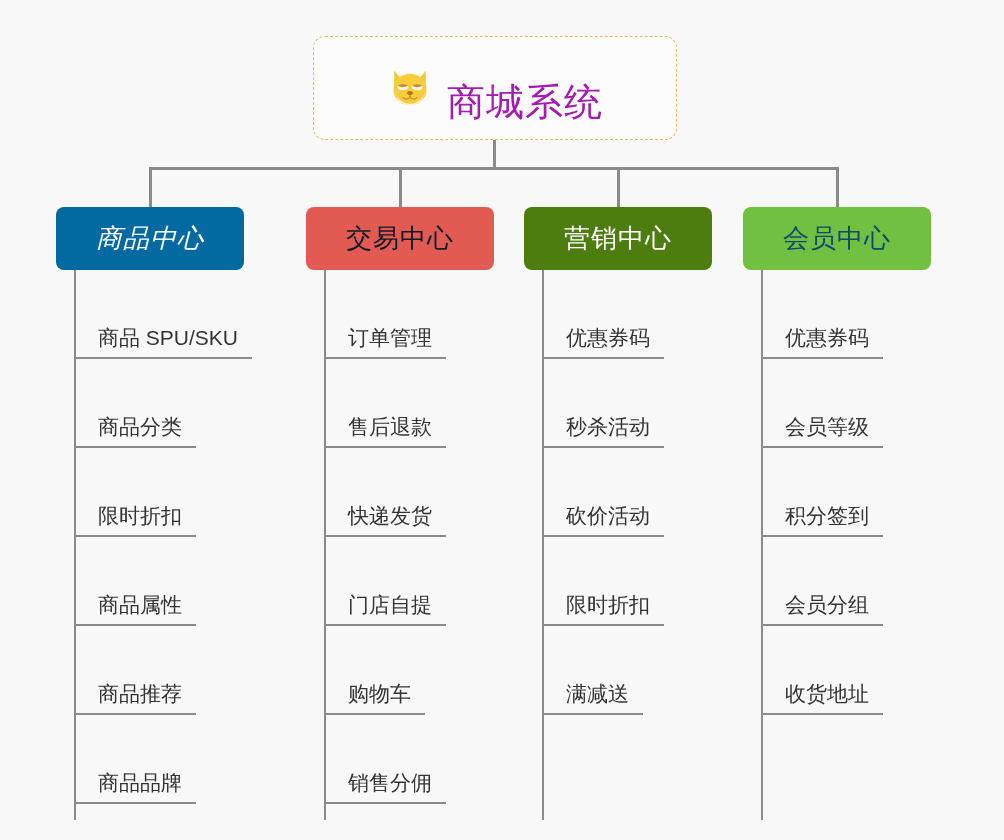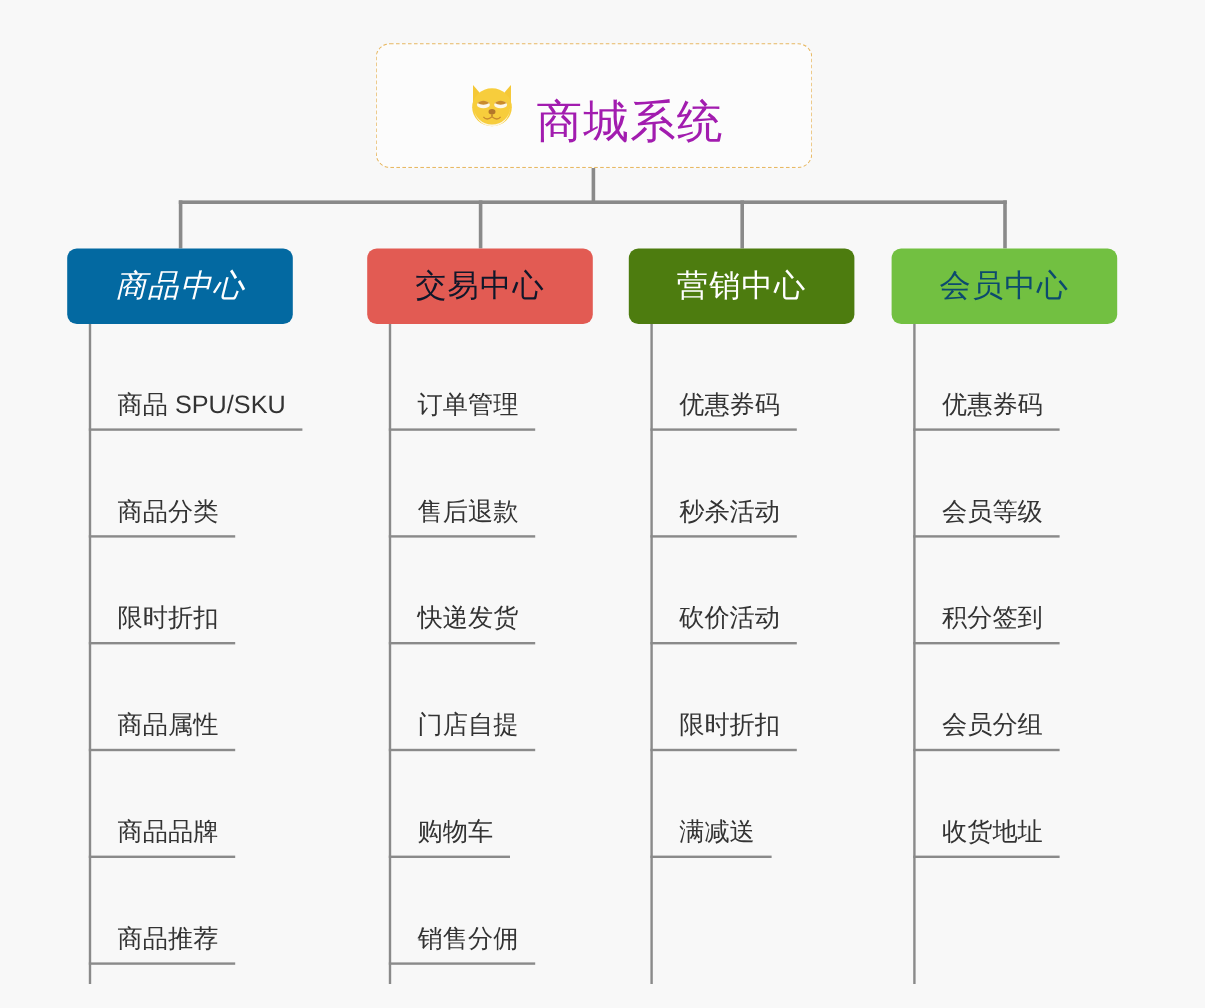--- a/index.html
+++ b/index.html
@@ -179,24 +179,24 @@
       <div class="leaf">
           <span class="leaf-inner"><span class="leaf-label">商品分类</span></span>
         </div>
       <div class="leaf">
           <span class="leaf-inner"><span class="leaf-label">限时折扣</span></span>
         </div>
       <div class="leaf">
           <span class="leaf-inner"><span class="leaf-label">商品属性</span></span>
         </div>
       <div class="leaf">
+          <span class="leaf-inner"><span class="leaf-label">商品推荐</span></span>
+        </div>
+      <div class="leaf">
           <span class="leaf-inner"><span class="leaf-label">商品品牌</span></span>
-        </div>
-      <div class="leaf">
-          <span class="leaf-inner"><span class="leaf-label">商品推荐</span></span>
         </div>
     </div>
   </div>
 
   <div class="column col-2">
     <div class="cat-header" style="background: rgb(226, 91, 83); color: #0f172a;">
       <span>交易中心</span>
     </div>
     <div class="leaf-list">
       <div class="trunk" style="background: rgb(138, 138, 138); height: 550px;"></div>

